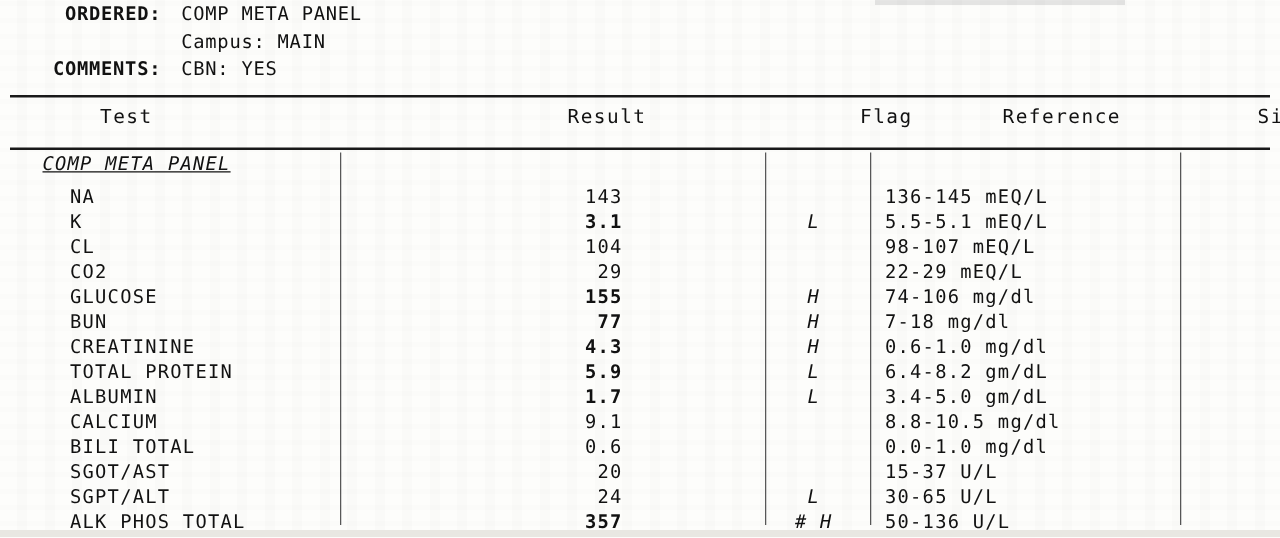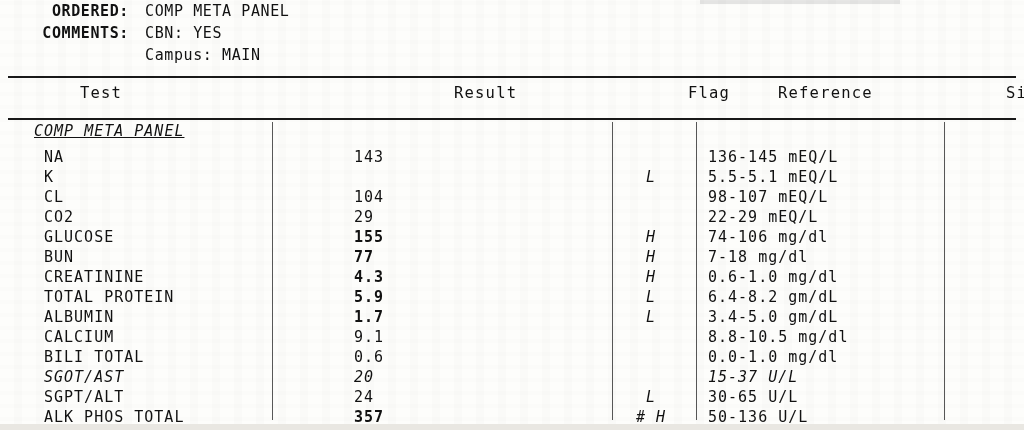--- a/index.html
+++ b/index.html
@@ -93,21 +93,21 @@
   }
   .col-head span {
     position: absolute;
     white-space: pre;
     top: 0;
     margin-left: 48px;
   }
   .c-test { left: 24px; }
   .c-result { left: 398px; }
   .c-flag { left: 632px; }
-  .c-ref { left: 722px; text-align: right; }
+  .c-ref { left: 746px; text-align: right; }
   .c-site { left: 950px; }
 
   .table-body {
     position: absolute;
     top: 122px;
     left: 8px;
     width: 1008px;
     height: 300px;
   }
   .vline {
@@ -145,25 +145,25 @@
     width: 1008px;
     height: 20px;
     font-size: 15px;
     letter-spacing: 1px;
   }
   .cell {
     position: absolute;
     white-space: pre;
     top: 0;
   }
-  .cell-test { left: 36px; text-align: right; }
+  .cell-test { left: 48px; text-align: right; }
   .cell-result {
-    left: 346px;
+    left: 380px;
     width: 110px;
-    text-align: left;
+    text-align: right;
   }
   .cell-result.bold { font-weight: bold; }
   .cell-flag {
     left: 612px;
     width: 62px;
     text-align: center;
     font-style: italic;
   }
   .cell-ref { left: 700px; }
   .bottom-edge {
@@ -181,26 +181,26 @@
 <div class="page">
 
   <div class="top-cut"></div>
 
   <div class="header-block">
     <div class="hdr-row">
       <div class="hdr-label">ORDERED:</div>
       <div class="hdr-value">COMP META PANEL</div>
     </div>
     <div class="hdr-row">
+      <div class="hdr-label"></div>
+      <div class="hdr-value">Campus: MAIN</div>
+    </div>
+    <div class="hdr-row">
       <div class="hdr-label">COMMENTS:</div>
       <div class="hdr-value">CBN: YES</div>
-    </div>
-    <div class="hdr-row">
-      <div class="hdr-label"></div>
-      <div class="hdr-value">Campus: MAIN</div>
     </div>
   </div>
 
   <div class="rule rule-top"></div>
 
   <div class="col-head">
     <span class="c-test">Test</span>
     <span class="c-result">Result</span>
     <span class="c-flag">Flag</span>
     <span class="c-ref">Reference</span>
@@ -221,20 +221,21 @@
 
     <div id="rows-host">
         <div class="row" style="top: 26px;">
           <span class="cell cell-test">NA</span>
           <span class="cell cell-result">143</span>
           <span class="cell cell-flag"></span>
           <span class="cell cell-ref">136-145 mEQ/L</span>
         </div>
         <div class="row" style="top: 46px;">
           <span class="cell cell-test">K</span>
+          <span class="cell cell-result bold">3.1</span>
           <span class="cell cell-flag">L</span>
           <span class="cell cell-ref">5.5-5.1 mEQ/L</span>
         </div>
         <div class="row" style="top: 66px;">
           <span class="cell cell-test">CL</span>
           <span class="cell cell-result">104</span>
           <span class="cell cell-flag"></span>
           <span class="cell cell-ref">98-107 mEQ/L</span>
         </div>
         <div class="row" style="top: 86px;">
@@ -278,21 +279,21 @@
           <span class="cell cell-result">9.1</span>
           <span class="cell cell-flag"></span>
           <span class="cell cell-ref">8.8-10.5 mg/dl</span>
         </div>
         <div class="row" style="top: 226px;">
           <span class="cell cell-test">BILI TOTAL</span>
           <span class="cell cell-result">0.6</span>
           <span class="cell cell-flag"></span>
           <span class="cell cell-ref">0.0-1.0 mg/dl</span>
         </div>
-        <div class="row" style="top: 246px; font-style: italic;">
+        <div class="row" style="top: 246px;">
           <span class="cell cell-test">SGOT/AST</span>
           <span class="cell cell-result">20</span>
           <span class="cell cell-flag"></span>
           <span class="cell cell-ref">15-37 U/L</span>
         </div>
         <div class="row" style="top: 266px;">
           <span class="cell cell-test">SGPT/ALT</span>
           <span class="cell cell-result">24</span>
           <span class="cell cell-flag">L</span>
           <span class="cell cell-ref">30-65 U/L</span>

